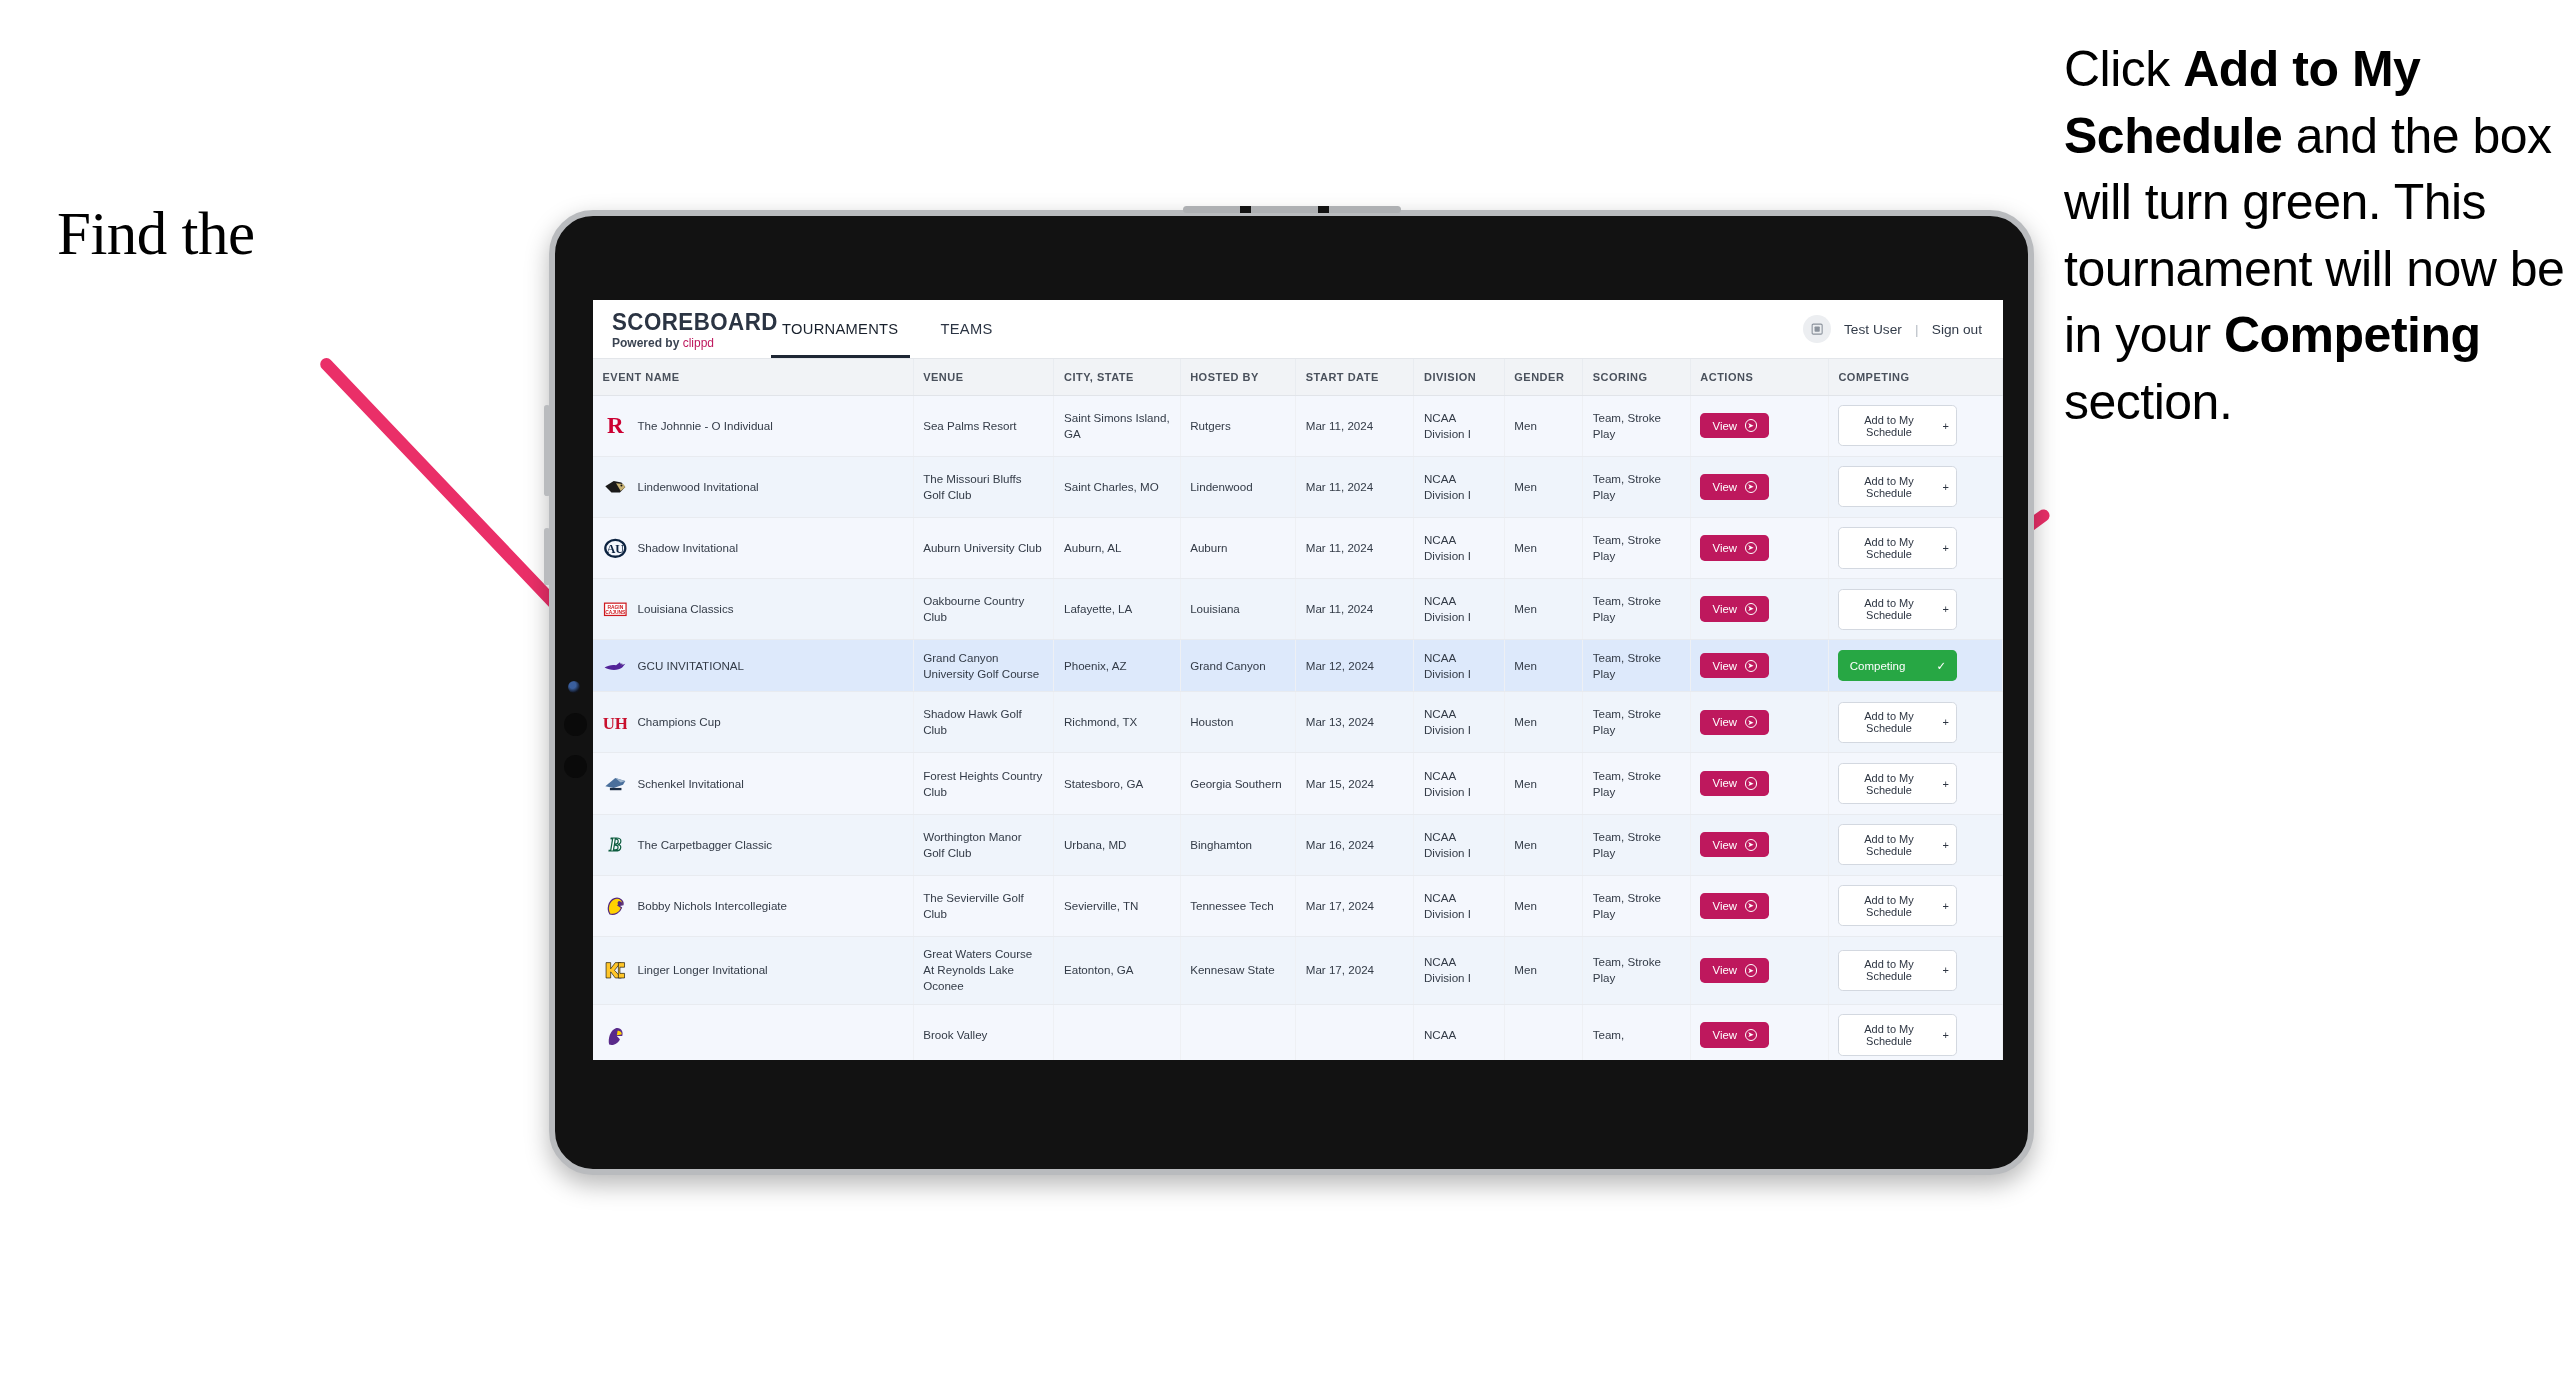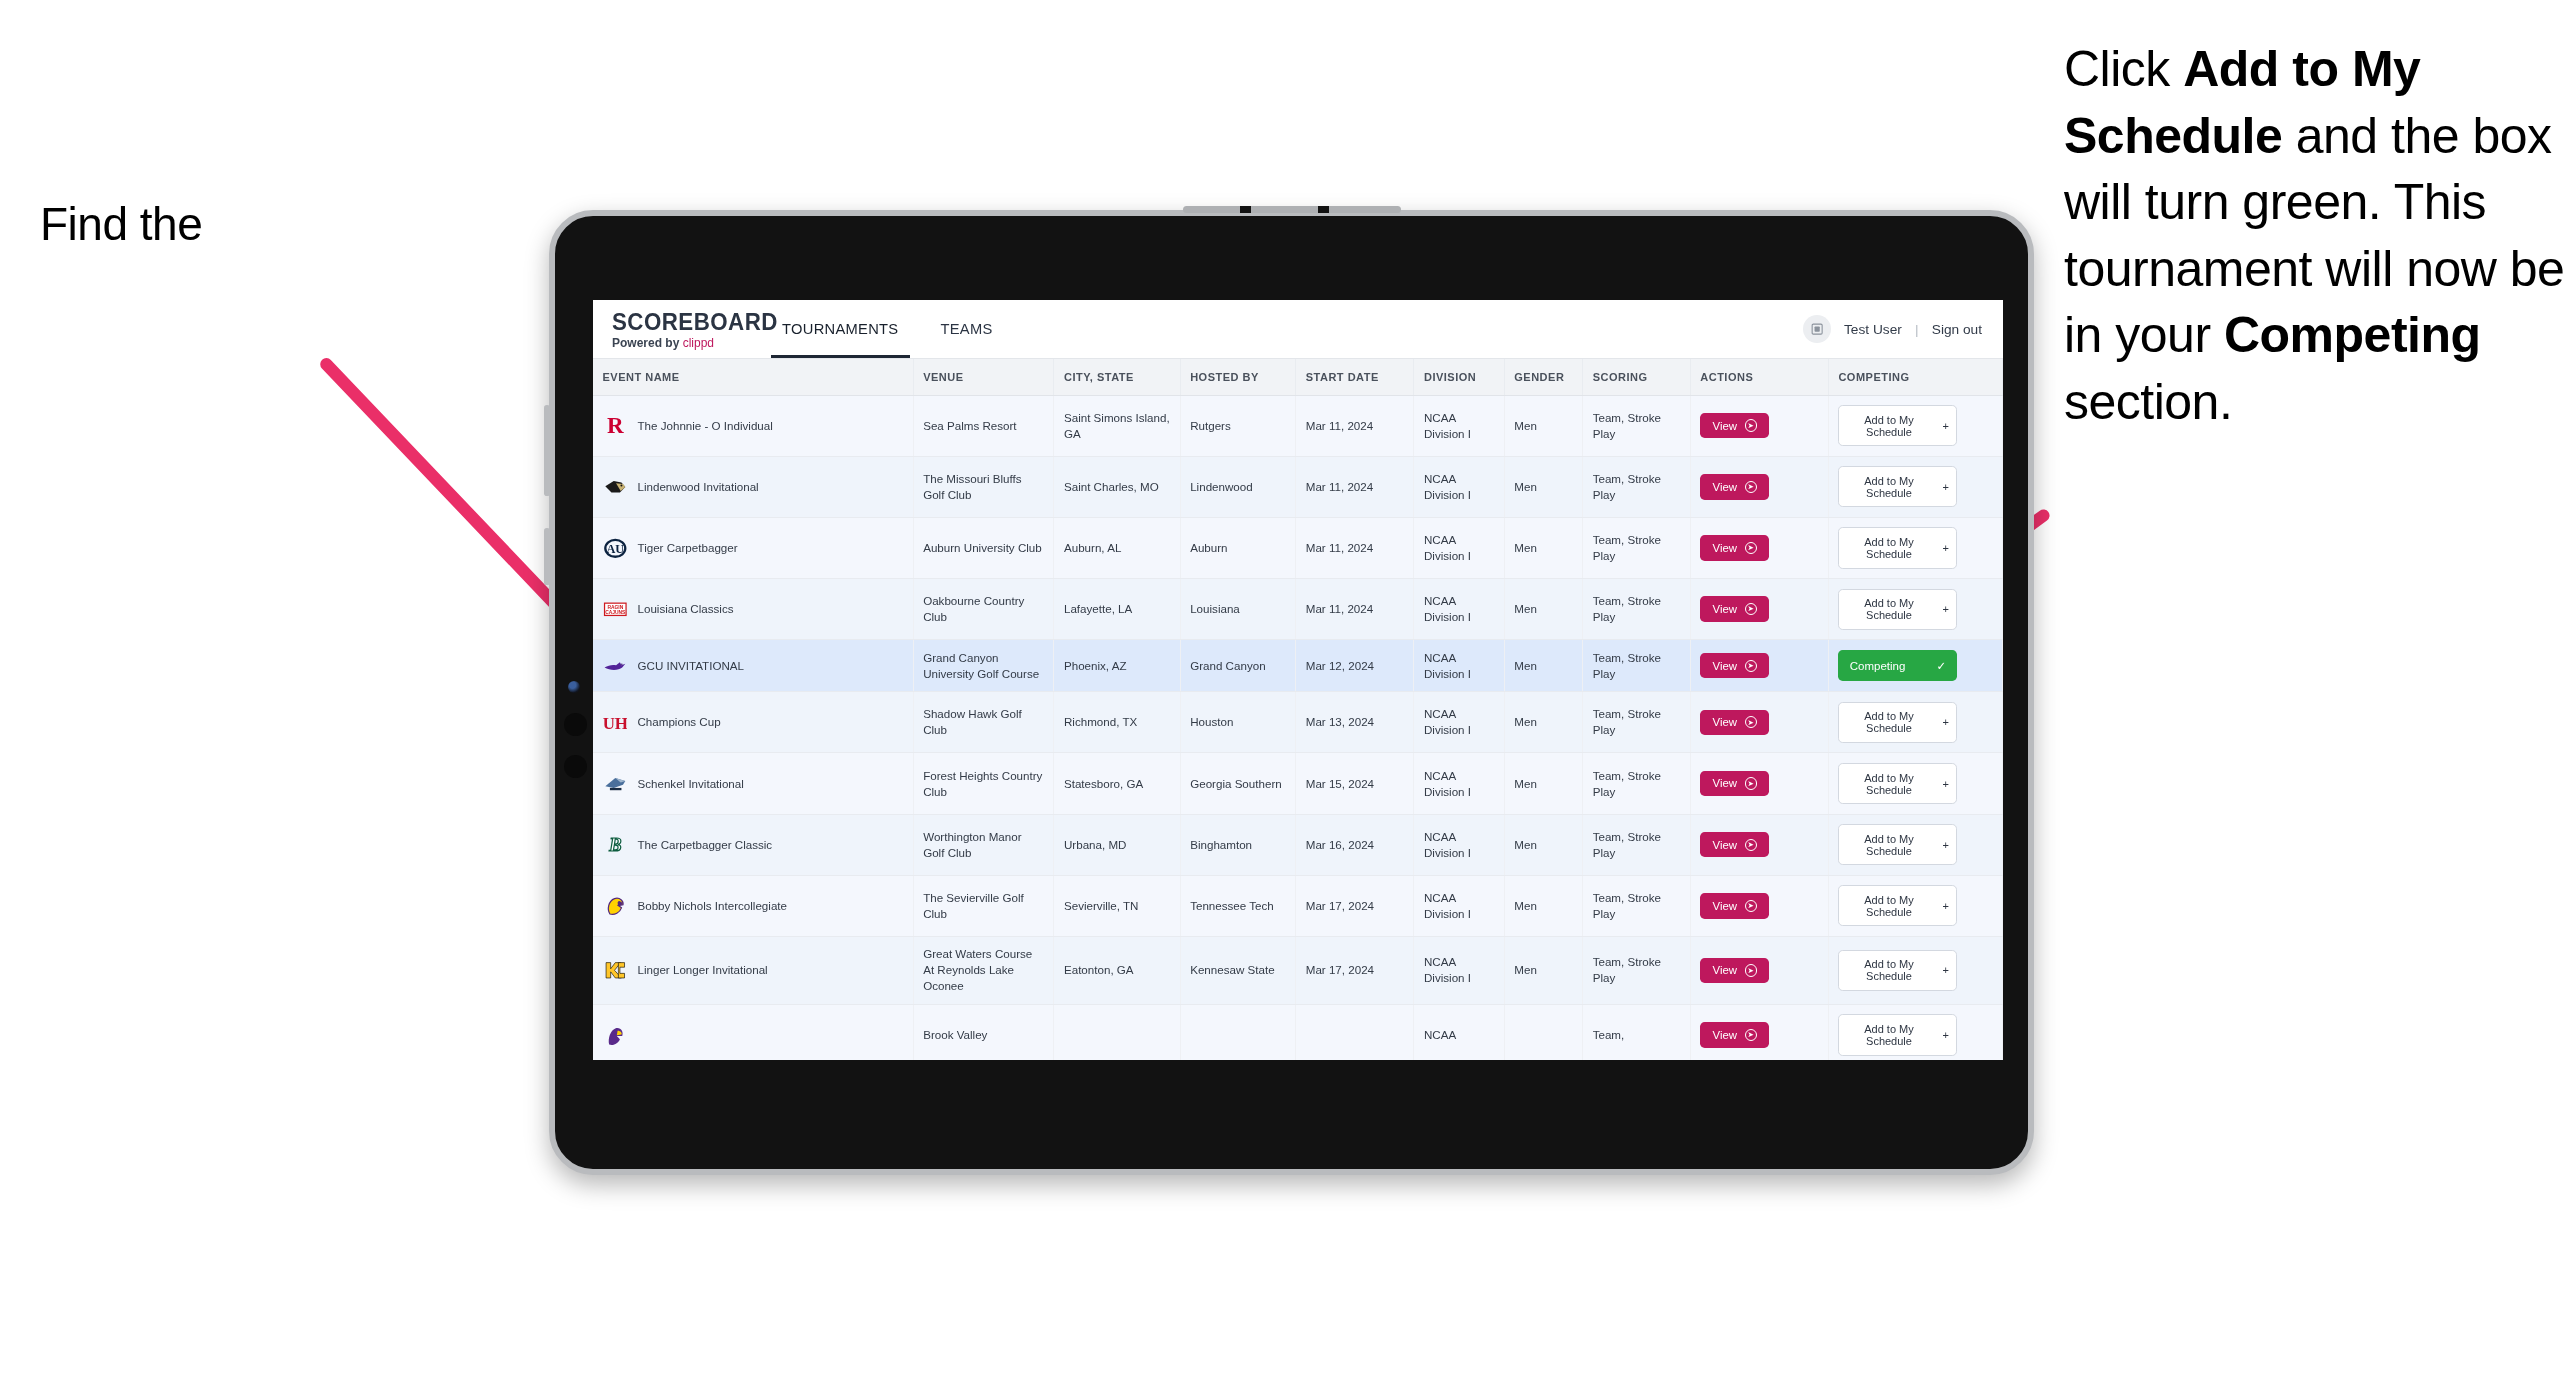--- a/index.html
+++ b/index.html
@@ -12,21 +12,21 @@
   #stage { position: relative; width: 2576px; height: 1386px; background:#fff; }
 
   
   .annot {
     position: absolute;
     color: #000;
     font-family: "Liberation Sans", sans-serif;
     font-weight: 400;
     letter-spacing: -0.5px;
   }
-  #annot-left  { left: 40px;  top: 194px; font-size: 46px; line-height: 1.32; width: 407px; }
+  #annot-left  { left: 57px;  top: 194px; font-size: 61px; line-height: 1.32; width: 407px; font-family: Liberation Serif, serif; }
   #annot-right { left: 2064px; top: 36px;  font-size: 50px; line-height: 1.33; width: 516px; }
   .annot b { font-weight: 700; }
 
   
   .arrow-svg { position:absolute; overflow:visible; pointer-events:none; }
 
   
   #tablet {
     position: absolute; left: 549px; top: 210px;
     width: 1485px; height: 965px;
@@ -301,21 +301,21 @@
             </tr>
             <tr>
               <td>
                 <div class="evt-cell">
                   <span>
                     <svg class="logo" viewBox="0 0 32 32" style="font-size:12.3px">
                       <ellipse cx="16" cy="16" rx="13" ry="11" fill="none" stroke="#0c2340" stroke-width="3"></ellipse>
                       <text x="16" y="22" font-family="Liberation Serif,serif" font-size="16" font-weight="700" fill="#0c2340" text-anchor="middle">AU</text>
                     </svg>
                   </span>
-                  <span>Tiger Carpetbagger</span>
+                  <span>Shadow Invitational</span>
                 </div>
               </td>
               <td>Auburn University Club</td>
               <td>Auburn, AL</td>
               <td>Auburn</td>
               <td>Mar 11, 2024</td>
               <td>NCAA Division I</td>
               <td>Men</td>
               <td>Team, Stroke Play</td>
               <td><button class="btn-view">

